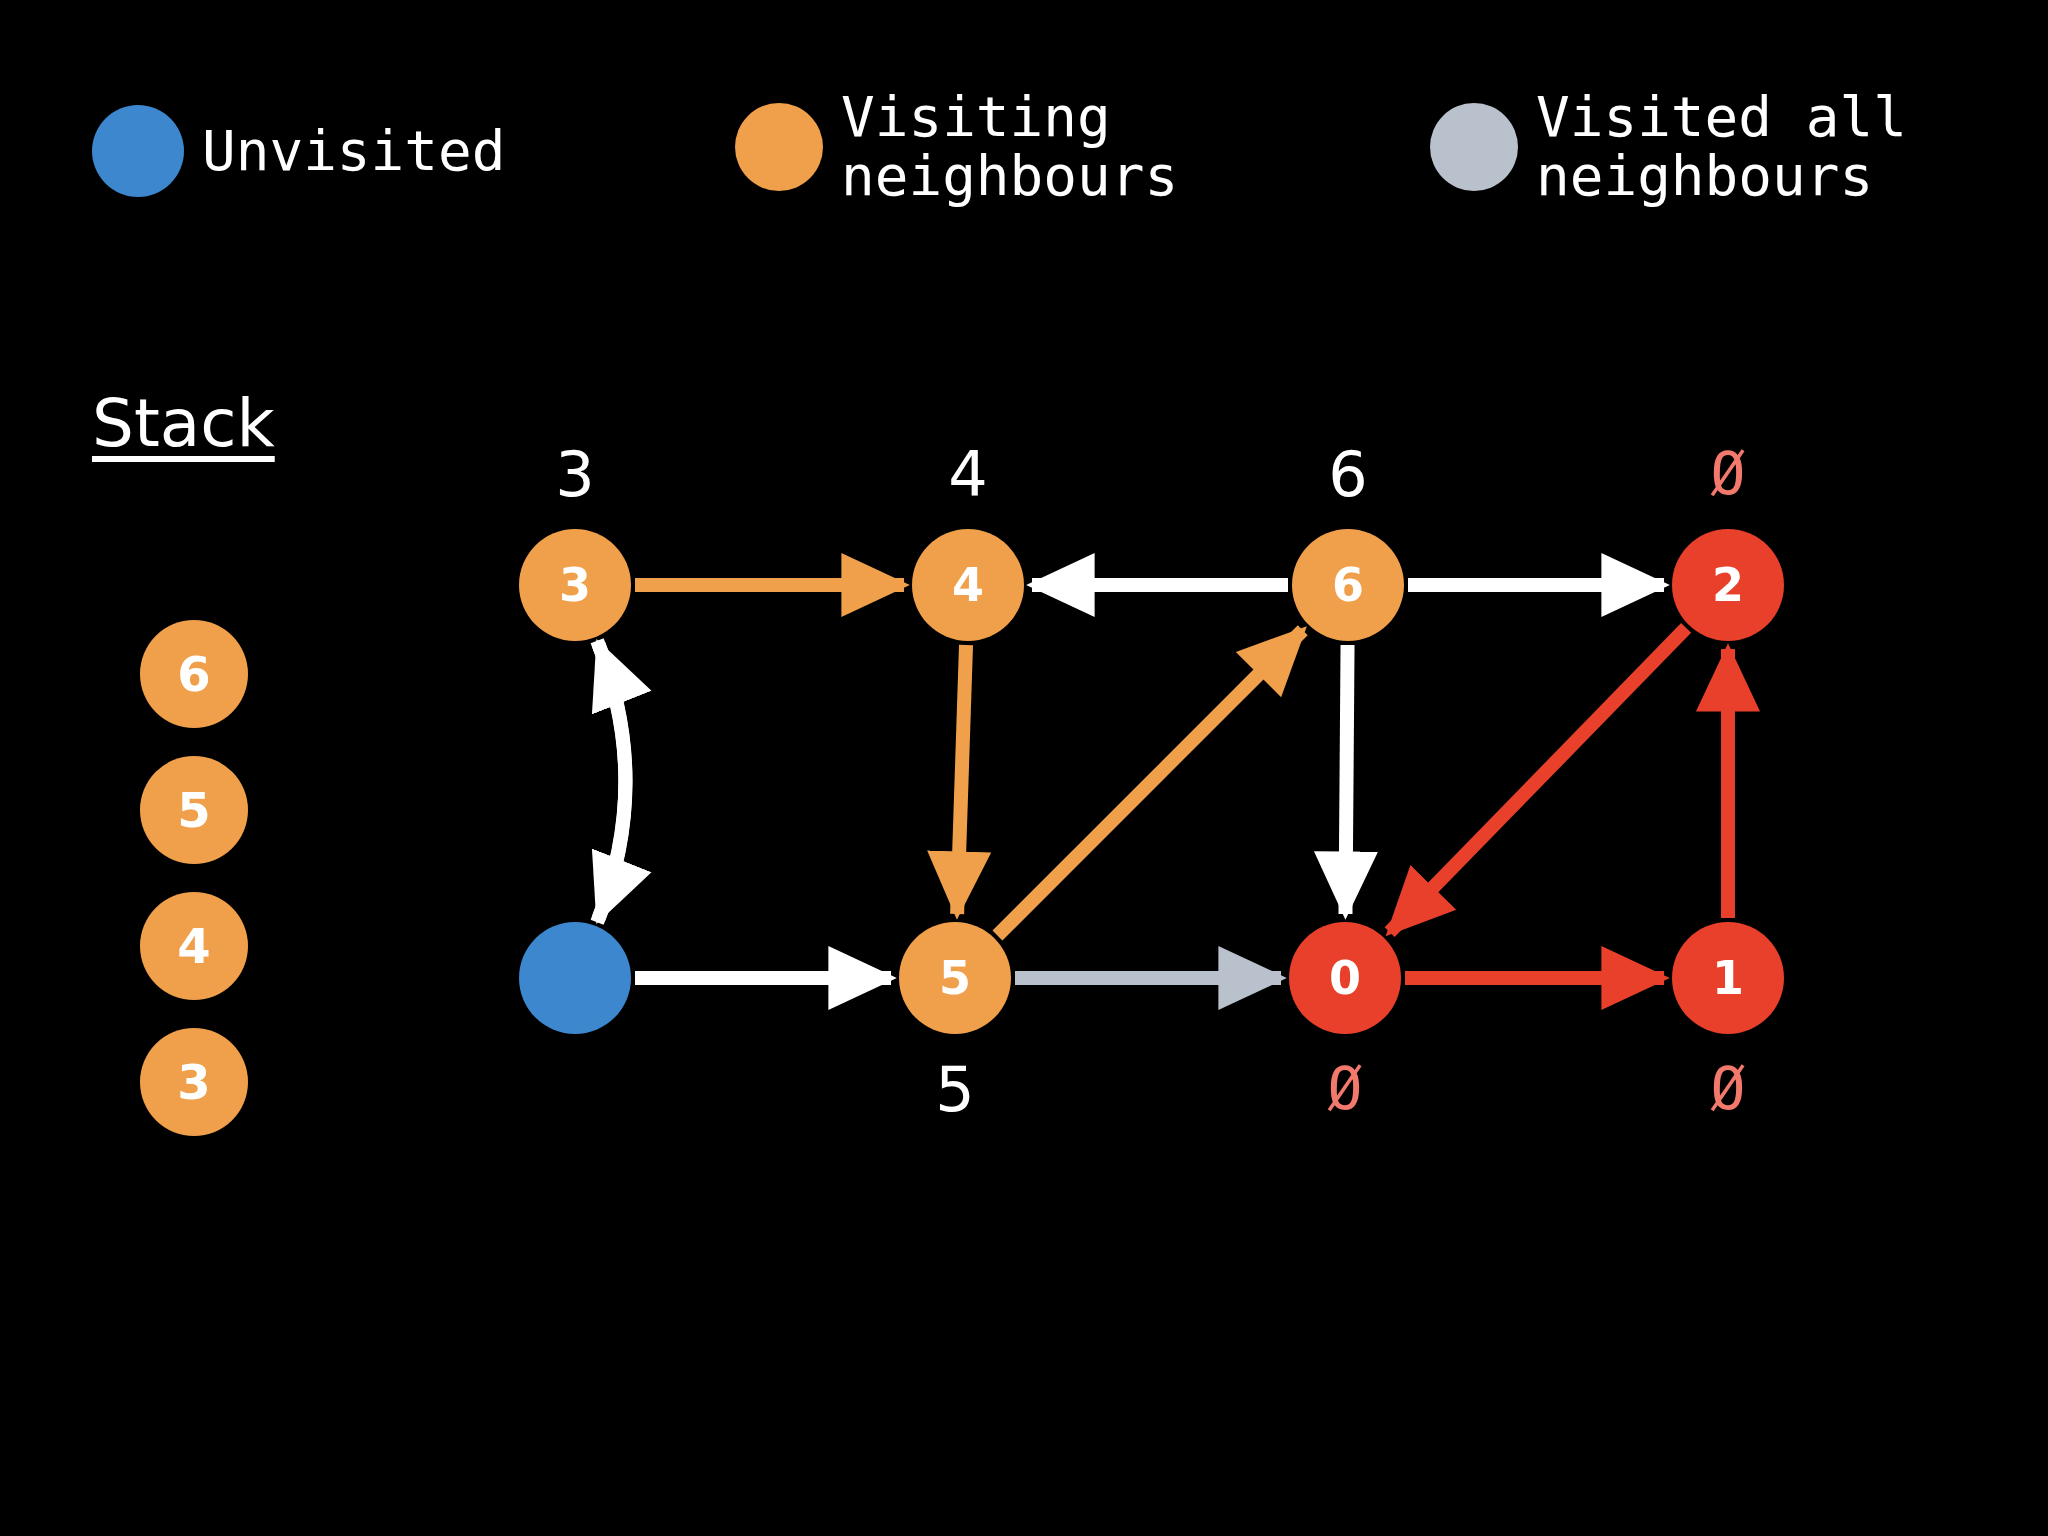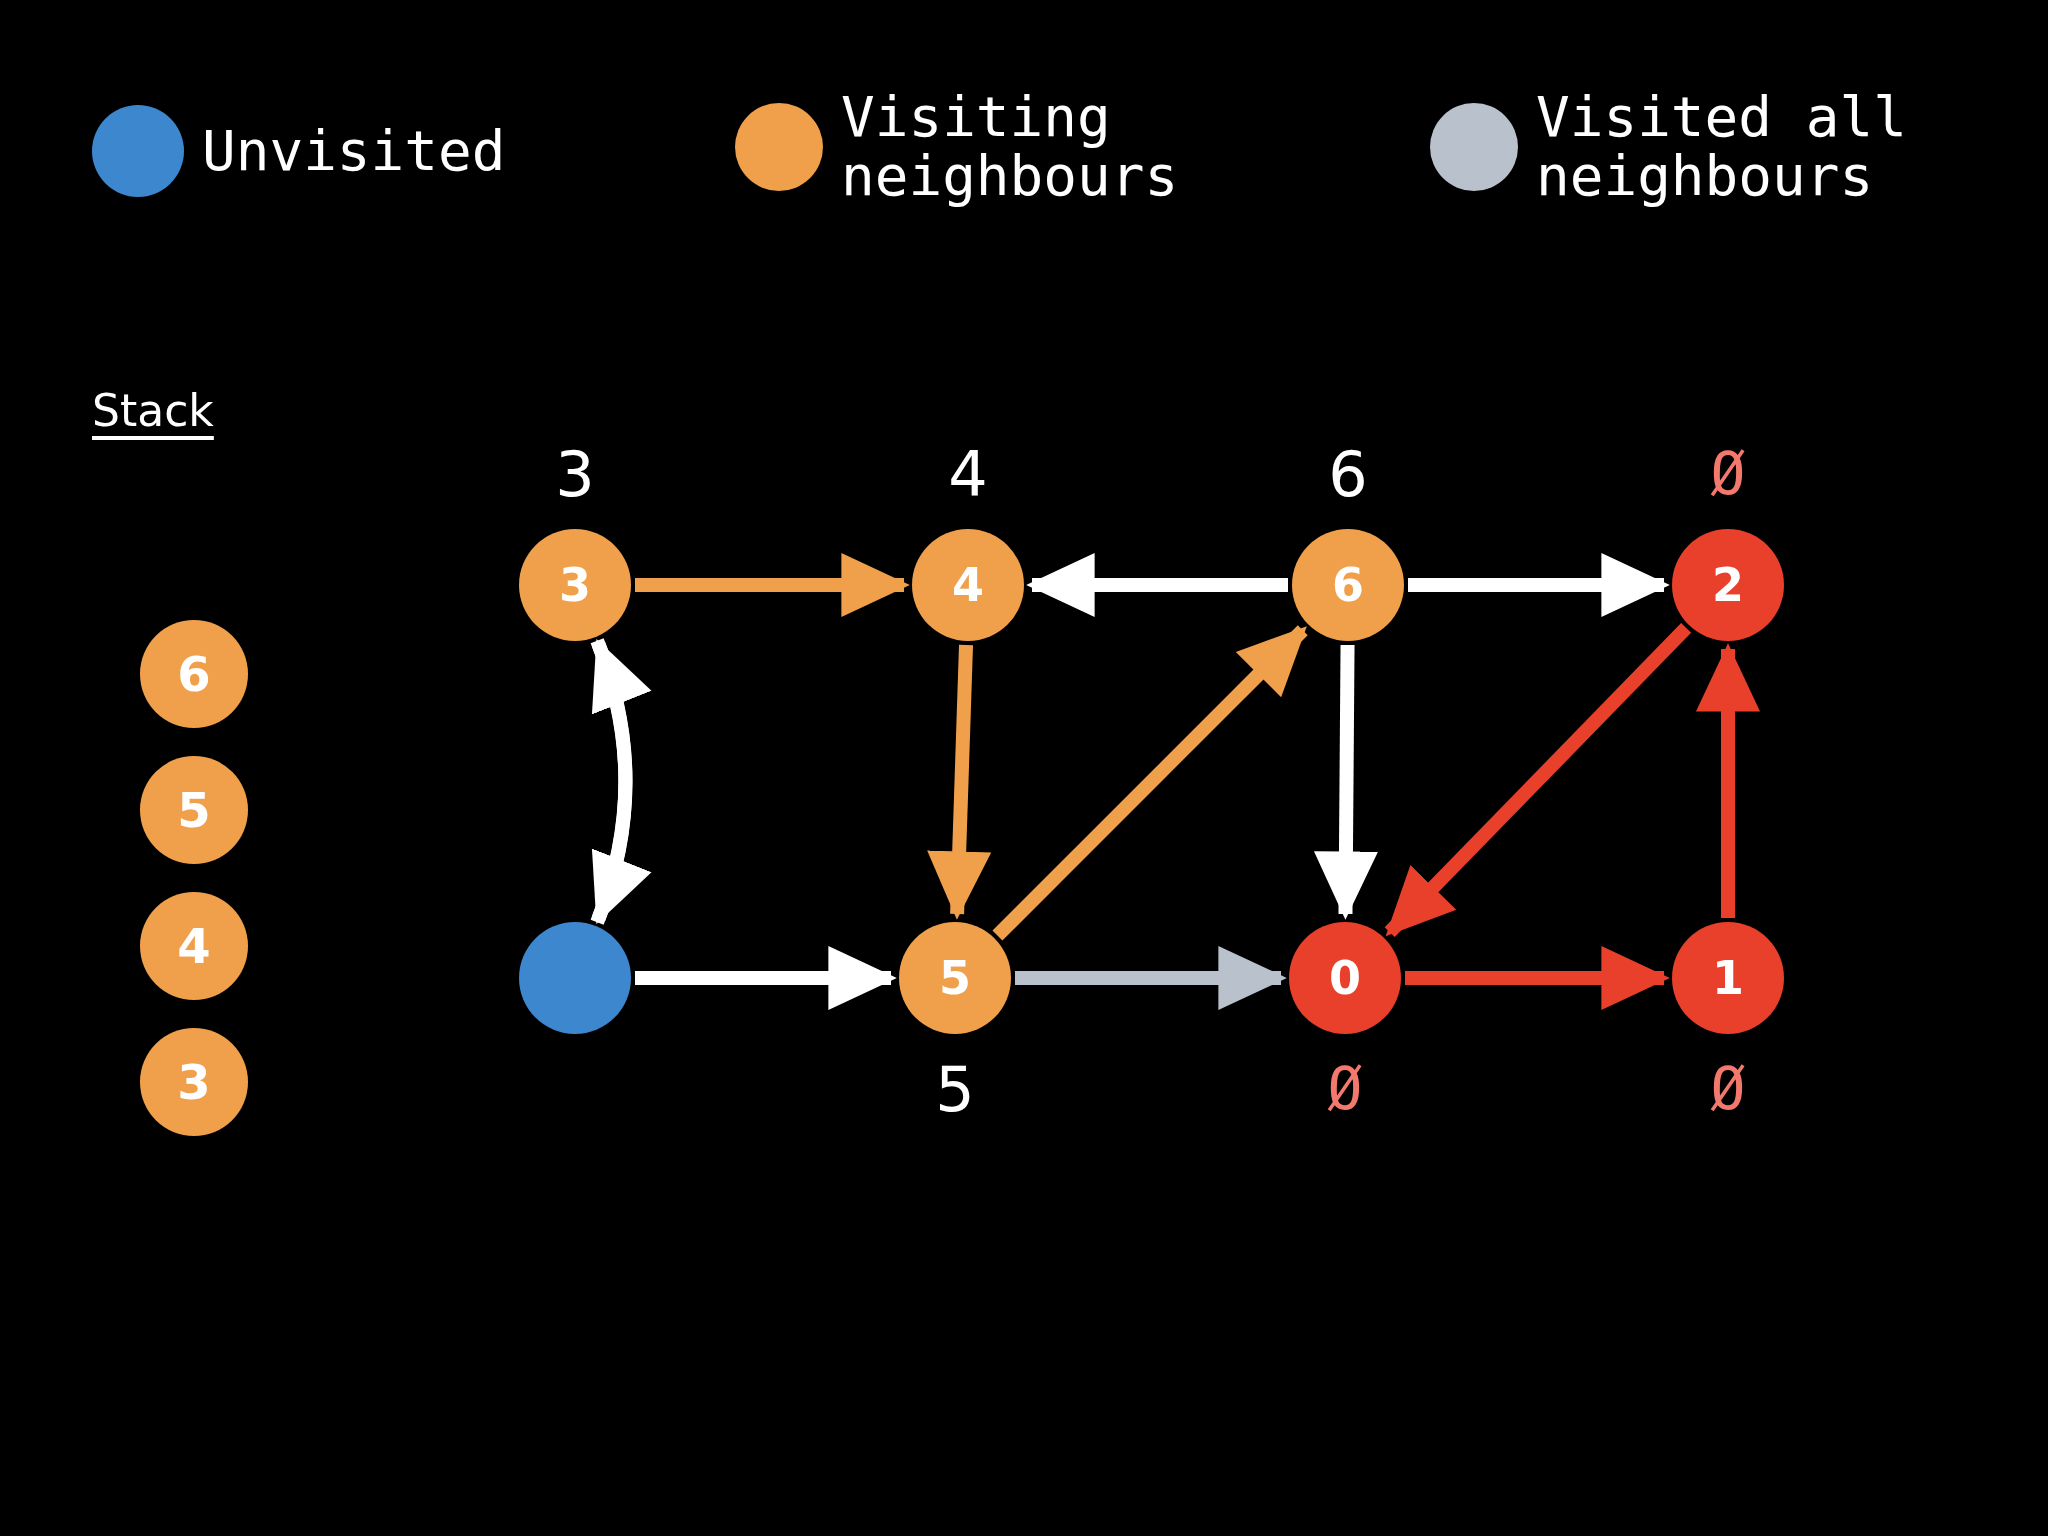--- a/index.html
+++ b/index.html
@@ -16,21 +16,21 @@
   #legend-unvisited .legend-dot{width:92px;height:92px;background:#3d87ce;}
   #legend-visiting{left:735px;top:88px;}
   #legend-visiting .legend-dot{width:88px;height:88px;background:#f0a04b;}
   #legend-visiting .legend-label{}
   #legend-visited{left:1430px;top:88px;}
   #legend-visited .legend-dot{width:88px;height:88px;background:#b9c1cc;}
   #legend-visited .legend-label{text-align:left;}
 
   
   #stack-title{position:absolute;left:92px;top:385px;color:#fff;
-      font-family:"DejaVu Sans",sans-serif;font-size:44px;
+      font-family:"DejaVu Sans",sans-serif;font-size:66px;
       text-decoration:underline;text-underline-offset:10px;}
   #stack-list{position:absolute;left:140px;top:620px;}
   .stack-node{position:relative;width:108px;height:108px;border-radius:50%;
       background:#f0a04b;margin-bottom:28px;
       display:flex;align-items:center;justify-content:center;
       color:#ffffff;font-family:"DejaVu Sans",sans-serif;font-weight:bold;font-size:48px;}
 
   
   #graph{position:absolute;left:0;top:0;width:2048px;height:1536px;}
   #edges{position:absolute;left:0;top:0;width:2048px;height:1536px;}

